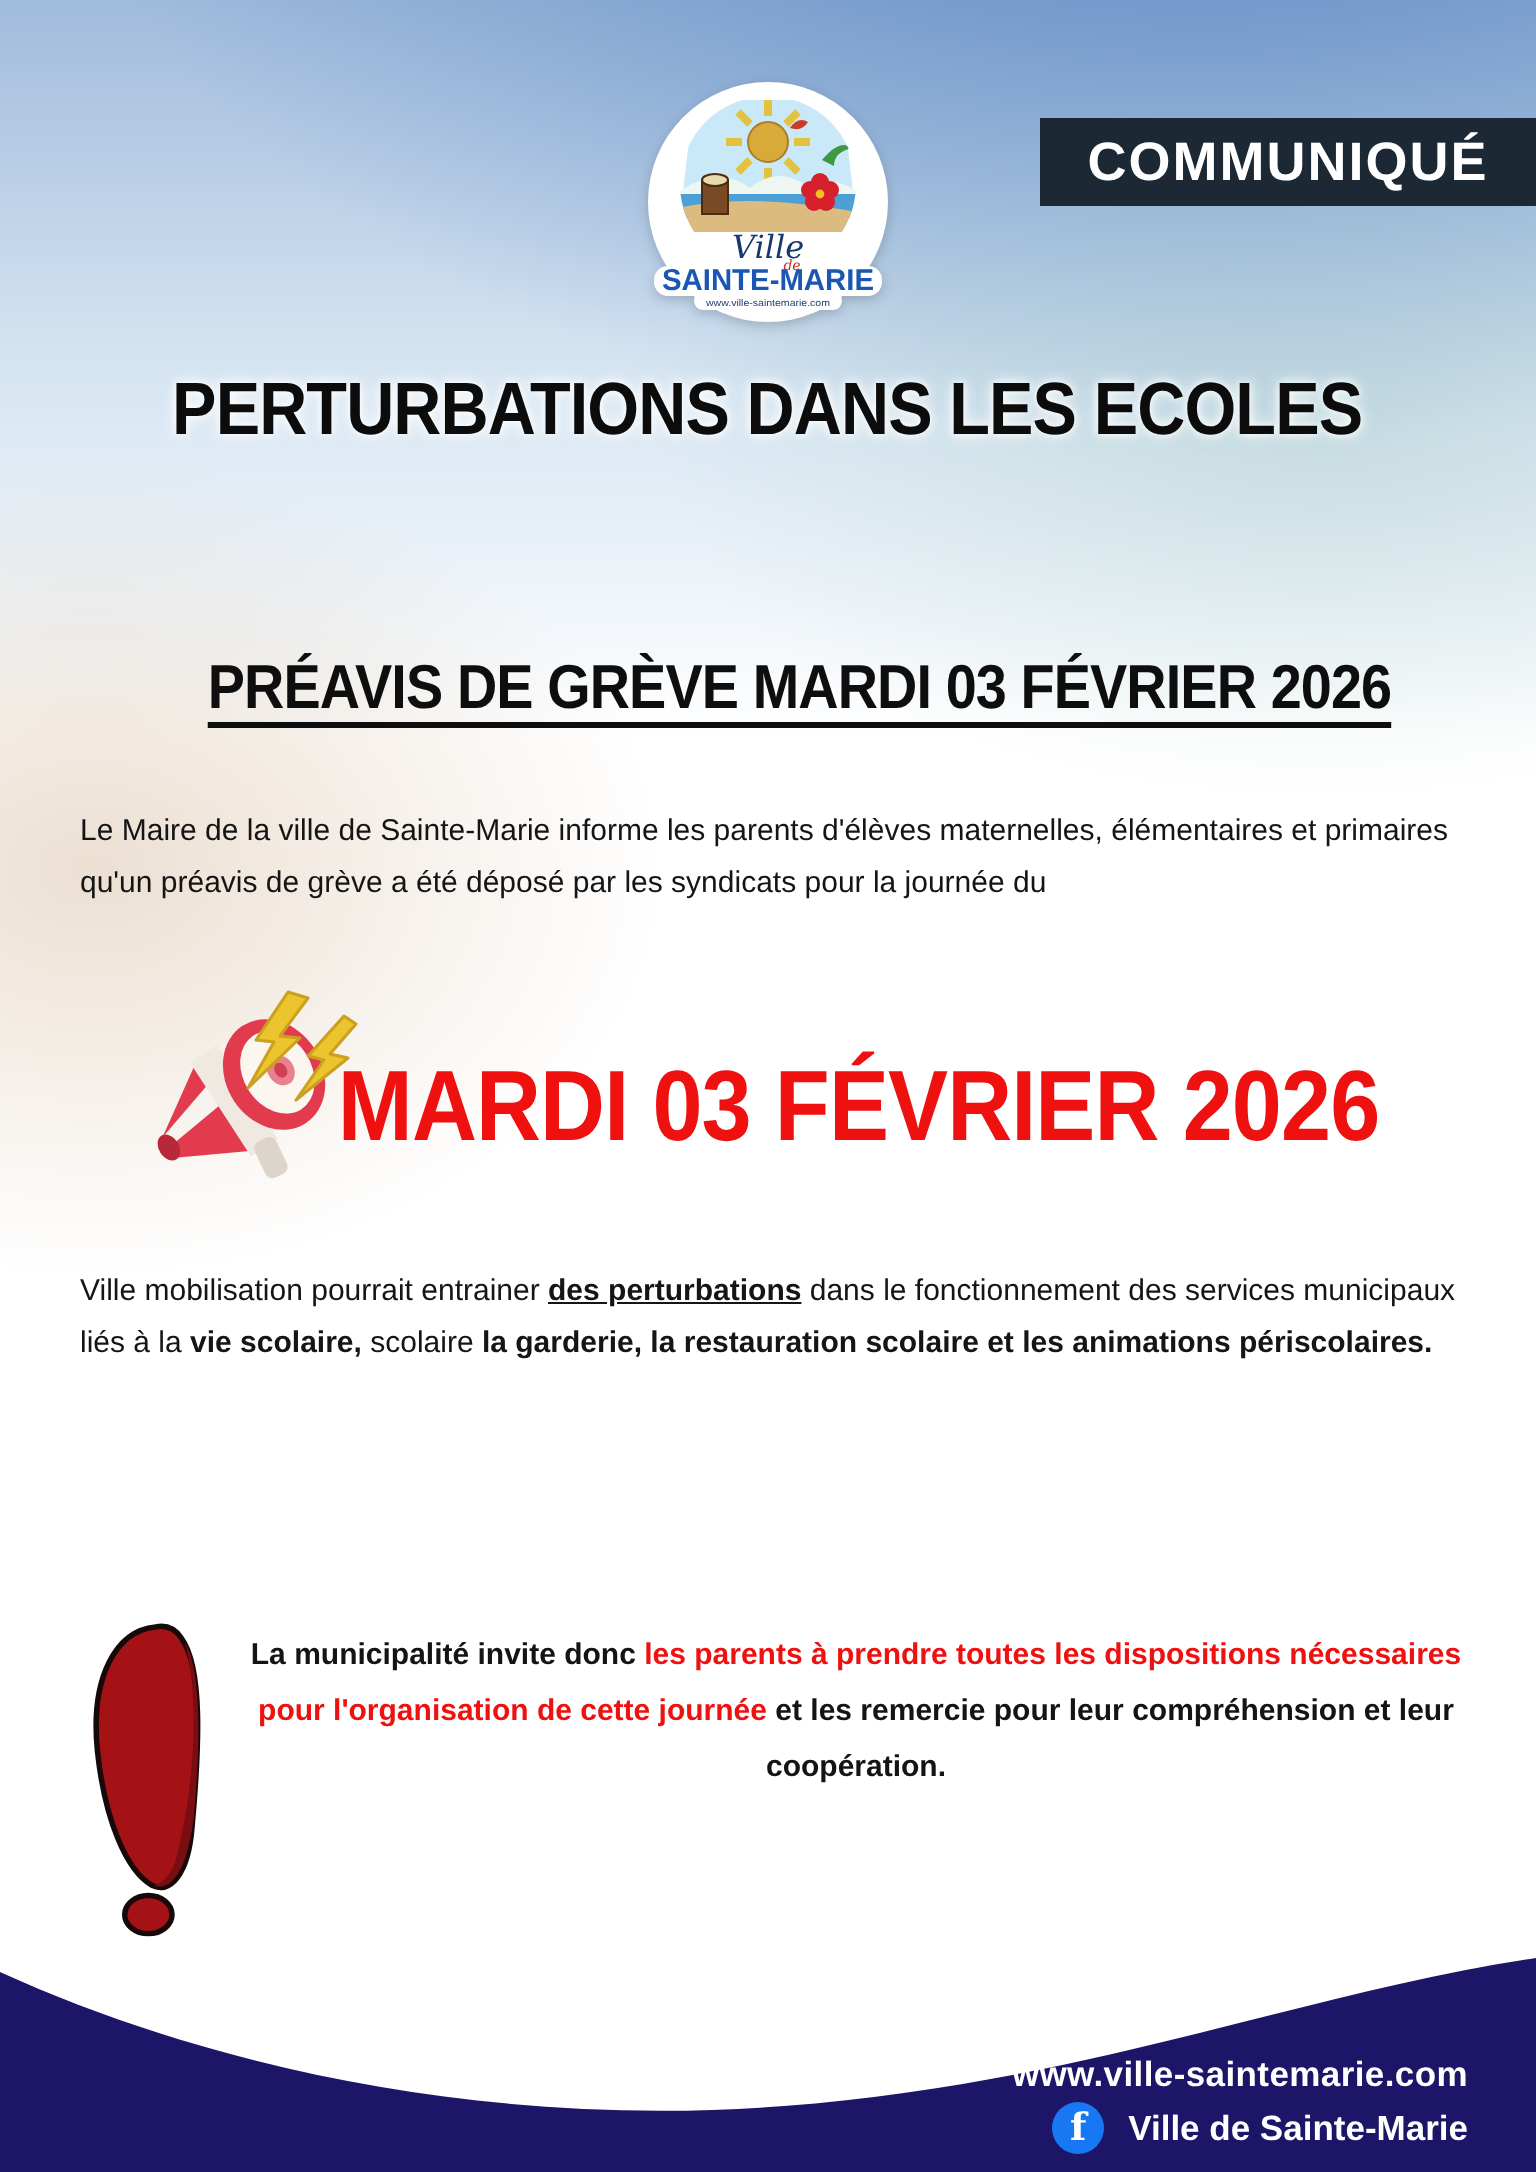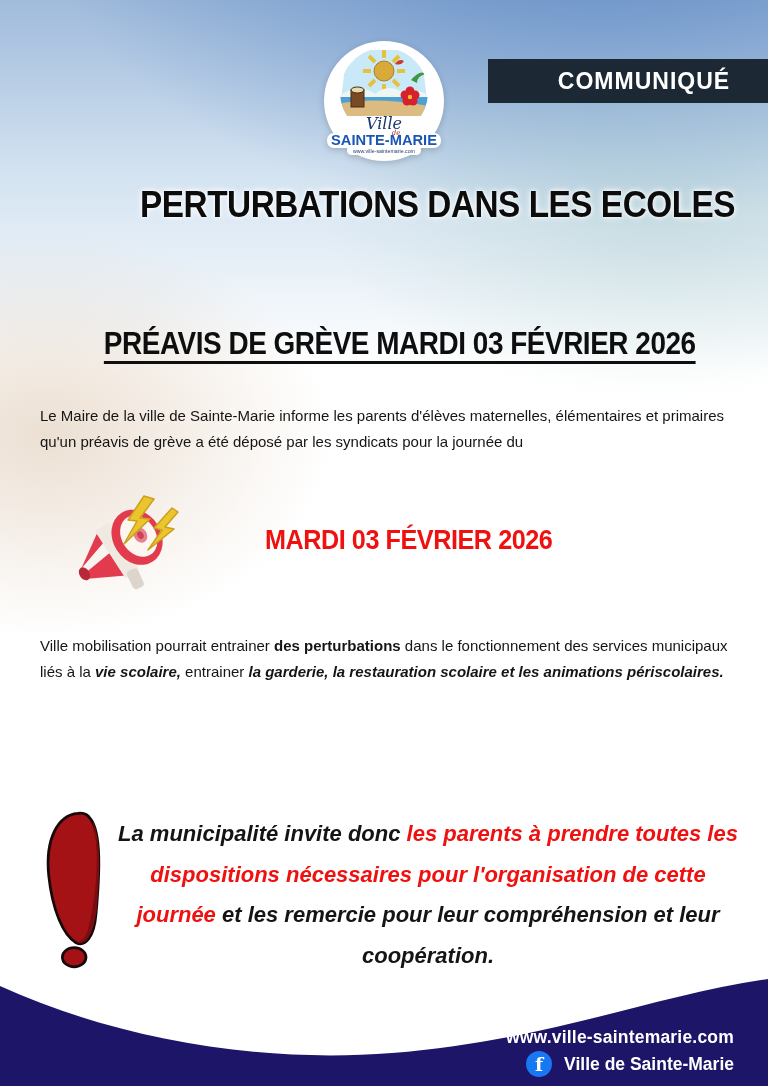--- a/index.html
+++ b/index.html
@@ -9,53 +9,53 @@
     background-color:#ffffff;
     background-image:
       radial-gradient(420px 300px at 6% 40%, rgba(205,172,138,.38), rgba(255,255,255,0) 68%),
       radial-gradient(480px 260px at 86% 20%, rgba(150,192,186,.32), rgba(255,255,255,0) 70%),
       radial-gradient(900px 560px at 78% -12%, rgba(84,130,192,.92), rgba(255,255,255,0) 64%),
       linear-gradient(180deg, rgba(134,168,210,.78) 0%, rgba(168,199,227,.5) 16%, rgba(255,255,255,0) 34%);
   }
   .badge{
     position:absolute;top:59px;right:0;width:248px;height:44px;
     display:flex;align-items:center;justify-content:center;
-    color:#fff;font-weight:bold;font-size:23px;letter-spacing:1px;padding-left:32px;
+    color:#fff;font-weight:bold;font-size:27px;letter-spacing:1px;
   }
   .logo{position:absolute;left:323px;top:40px;width:122px;height:122px;filter:drop-shadow(0 2px 3px rgba(0,0,0,.18));}
   .cond{display:inline-block;transform:scaleX(.9);transform-origin:center;white-space:nowrap;}
   .main-title{
-    position:absolute;top:181px;left:0;width:100%;text-align:right;
+    position:absolute;top:181px;left:0;width:100%;text-align:center;
     font-weight:bold;font-size:37px;line-height:1.32;color:#0c0c0c;letter-spacing:-.5px;
     text-shadow:0 0 8px rgba(255,255,255,.95),0 0 4px rgba(255,255,255,.9);
   }
   .preavis{
     position:absolute;top:326px;left:0;width:100%;text-align:center;
     font-weight:bold;font-size:31px;color:#0e0e0e;letter-spacing:-.5px;padding-left:16px;
   }
   .preavis .cond{text-decoration:underline;text-decoration-thickness:3px;text-underline-offset:7px;}
   .para{
     position:absolute;left:40px;right:24px;
     font-size:15px;line-height:1.74;color:#151515;
   }
   .p1{top:388px;}
   .p2{top:618px;}
-  .b{font-weight:bold;}
-  .bi{font-weight:bold;font-style:italic;}
+  .b{font-weight:bold;text-decoration:underline;}
+  .bi{font-weight:bold;}
   .red{color:#ef1010;}
   .megaphone{position:absolute;left:66px;top:494px;width:114px;height:108px;}
   .date-line{
     position:absolute;top:524px;left:140px;right:90px;text-align:center;
-    font-weight:bold;font-size:28px;color:#ef1010;letter-spacing:-.5px;
+    font-weight:bold;font-size:50px;color:#ef1010;letter-spacing:-.5px;
   }
   .alert{position:absolute;top:806px;left:0;right:0;height:170px;}
   .excl{position:absolute;left:28px;top:2px;width:96px;height:162px;}
   .alert-text{
     margin:8px 30px 0 118px;text-align:center;
-    font-size:22px;font-weight:bold;font-style:italic;line-height:1.85;color:#141414;
+    font-size:15px;font-weight:bold;line-height:1.85;color:#141414;
   }
   .footer{position:absolute;left:0;bottom:0;width:768px;height:112px;}
   .footer-wave{position:absolute;left:0;top:0;width:100%;height:100%;}
   .footer-content{
     position:absolute;right:34px;bottom:9px;color:#fff;text-align:right;
     display:flex;flex-direction:column;gap:3px;align-items:flex-end;
   }
   .footer-site{font-weight:bold;font-size:17.5px;letter-spacing:.2px;}
   .social-row{display:flex;align-items:center;justify-content:flex-end;gap:12px;font-weight:bold;font-size:17.5px;}
   .fb-icon{
@@ -150,21 +150,21 @@
     <g fill="#ecc42e" stroke="#caa01e" stroke-width="1.5" stroke-linejoin="round">
       <path d="M78,2 L62,26 L71,27 L58,50 L84,25 L74,24 L88,5 Z"></path>
       <path d="M106,14 L88,34 L96,36 L82,56 L108,35 L99,33 L112,18 Z"></path>
     </g>
   </svg>
 
   <div class="date-line">
     <span class="cond">MARDI 03 FÉVRIER 2026</span>
   </div>
 
-  <p class="para p2"><span>Ville mobilisation pourrait entrainer </span><span class="b">des perturbations</span><span> dans le fonctionnement des services municipaux liés à la </span><span class="bi">vie scolaire,</span><span> entrainer </span><span class="bi">la garderie, la restauration scolaire et les animations périscolaires.</span></p>
+  <p class="para p2"><span>Ville mobilisation pourrait entrainer </span><span class="b">des perturbations</span><span> dans le fonctionnement des services municipaux liés à la </span><span class="bi">vie scolaire,</span><span> scolaire </span><span class="bi">la garderie, la restauration scolaire et les animations périscolaires.</span></p>
 
   <div class="alert">
     <svg class="excl" viewBox="0 0 100 178">
       <path d="M52,6 C30,8 16,34 20,74 C24,112 36,140 50,148 C60,153 70,142 72,116 C76,72 78,28 66,12 C62,6 57,5 52,6 Z" fill="#a51216" stroke="#170909" stroke-width="3" stroke-linejoin="round"></path>
       <path d="M68,14 C76,44 74,92 63,134 C61,141 56,147 51,148 C62,152 70,136 73,110 C77,68 77,30 68,14 Z" fill="#7a0d11"></path>
       <ellipse cx="48" cy="164" rx="13" ry="10.5" fill="#a51216" stroke="#170909" stroke-width="3"></ellipse>
     </svg>
     <p class="alert-text"><span>La municipalité invite donc </span><span class="red">les parents à prendre toutes les dispositions nécessaires pour l'organisation de cette journée</span><span> et les remercie pour leur compréhension et leur coopération.</span></p>
   </div>
 

